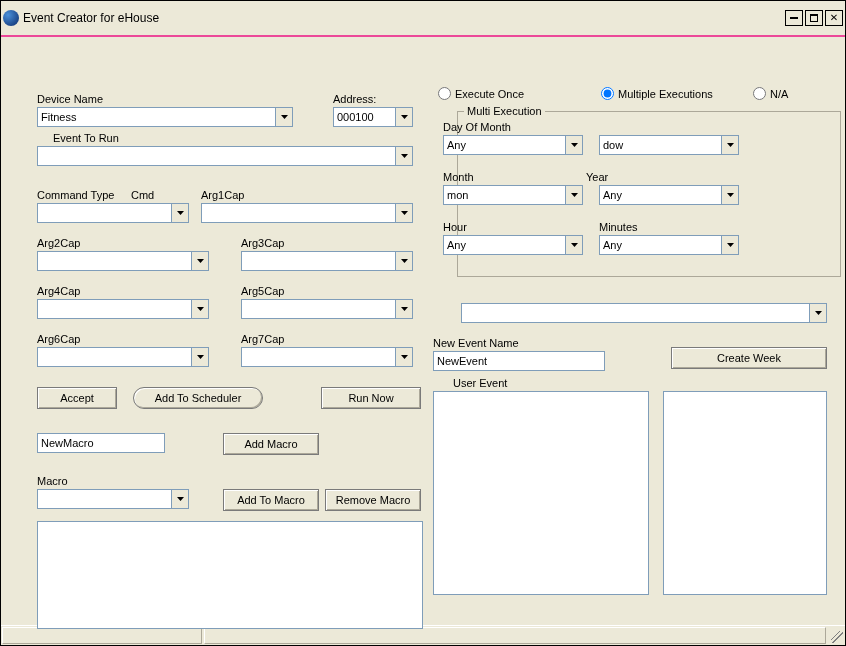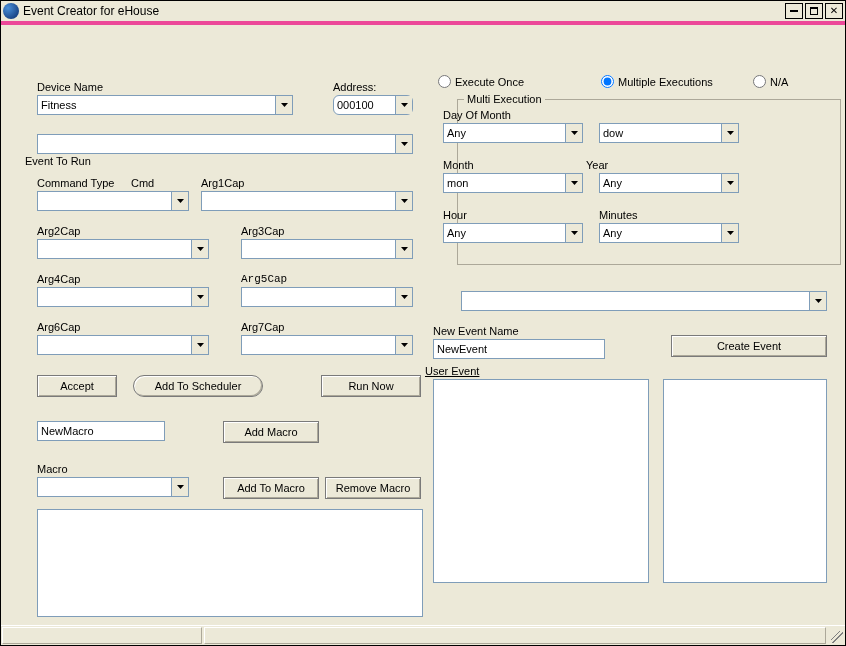--- a/index.html
+++ b/index.html
@@ -17,22 +17,22 @@
     border: 1px solid #000;
     display: flex;
     flex-direction: column;
     position: relative;
   }
   .titlebar {
     height: 20px;
     background: #ece9d8;
     display: flex;
     align-items: center;
-    padding: 10px 2px;
-    border-bottom: 4px solid #ec4899;
+    padding: 17px 2px;
+    border-bottom: 2px solid #ec4899;
   }
   .titlebar-icon {
     width: 16px; height: 16px;
     border-radius: 50%;
     background: radial-gradient(circle at 5px 5px, #4a90d9, #0a2a6a);
     margin-right: 4px;
     flex: 0 0 auto;
   }
   .titlebar-text { flex: 1; font-size: 12px; }
   .titlebar-buttons { display: flex; gap: 0; }
@@ -170,30 +170,30 @@
     <div class="field" style="left:36px;top:70px;width:256px;">
       <input value="Fitness" style="">
       <div class="dd-btn">
           <svg viewBox="0 0 7 4">
             <path d="M0 0 L7 0 L3.5 4 Z" fill="#000"></path>
           </svg>
         </div>
     </div>
 
     <div class="lbl" style="left:332px;top:56px;">Address:</div>
-    <div class="field" style="left:332px;top:70px;width:80px;border-radius:6px;">
+    <div class="field" style="left:332px;top:70px;width:80px;">
       <input value="000100" style="">
       <div class="dd-btn">
           <svg viewBox="0 0 7 4">
             <path d="M0 0 L7 0 L3.5 4 Z" fill="#000"></path>
           </svg>
         </div>
     </div>
 
-    <div class="lbl" style="left:24px;top:95px;margin-top:35px;">Event To Run</div>
+    <div class="lbl" style="left:52px;top:95px;">Event To Run</div>
     <div class="field" style="left:36px;top:109px;width:376px;">
       <input value="" style="">
       <div class="dd-btn">
           <svg viewBox="0 0 7 4">
             <path d="M0 0 L7 0 L3.5 4 Z" fill="#000"></path>
           </svg>
         </div>
     </div>
 
     <div class="lbl" style="left:36px;top:152px;">Command Type</div>
@@ -238,21 +238,21 @@
 
     <div class="lbl" style="left:36px;top:248px;">Arg4Cap</div>
     <div class="field" style="left:36px;top:262px;width:172px;">
       <input value="" style="">
       <div class="dd-btn">
           <svg viewBox="0 0 7 4">
             <path d="M0 0 L7 0 L3.5 4 Z" fill="#000"></path>
           </svg>
         </div>
     </div>
-    <div class="lbl" style="left:240px;top:248px;font-family:Liberation Mono, monospace;">Arg5Cap</div>
+    <div class="lbl" style="left:240px;top:248px;">Arg5Cap</div>
     <div class="field" style="left:240px;top:262px;width:172px;">
       <input value="" style="">
       <div class="dd-btn">
           <svg viewBox="0 0 7 4">
             <path d="M0 0 L7 0 L3.5 4 Z" fill="#000"></path>
           </svg>
         </div>
     </div>
 
     <div class="lbl" style="left:36px;top:296px;">Arg6Cap</div>
@@ -377,23 +377,23 @@
           <svg viewBox="0 0 7 4">
             <path d="M0 0 L7 0 L3.5 4 Z" fill="#000"></path>
           </svg>
         </div>
     </div>
 
     <div class="lbl" style="left:432px;top:300px;">New Event Name</div>
     <div class="field" style="left:432px;top:314px;width:172px;">
       <input value="NewEvent" style="">
     </div>
-    <div class="btn" style="left:670px;top:310px;width:156px;">Create Event</div>
-
-    <div class="lbl" style="left:424px;top:340px;text-decoration:underline;">User Event</div>
+    <div class="btn" style="left:670px;top:310px;width:156px;">Create Week</div>
+
+    <div class="lbl" style="left:452px;top:340px;">User Event</div>
     <div class="textarea" style="left:432px;top:354px;width:216px;height:204px;"></div>
     <div class="textarea" style="left:662px;top:354px;width:164px;height:204px;"></div>
 
   </div>
 
   <div class="statusbar">
     <div class="status-pane" style="width:200px;"></div>
     <div class="status-pane flex1"></div>
     <div class="resize-grip"></div>
   </div>

